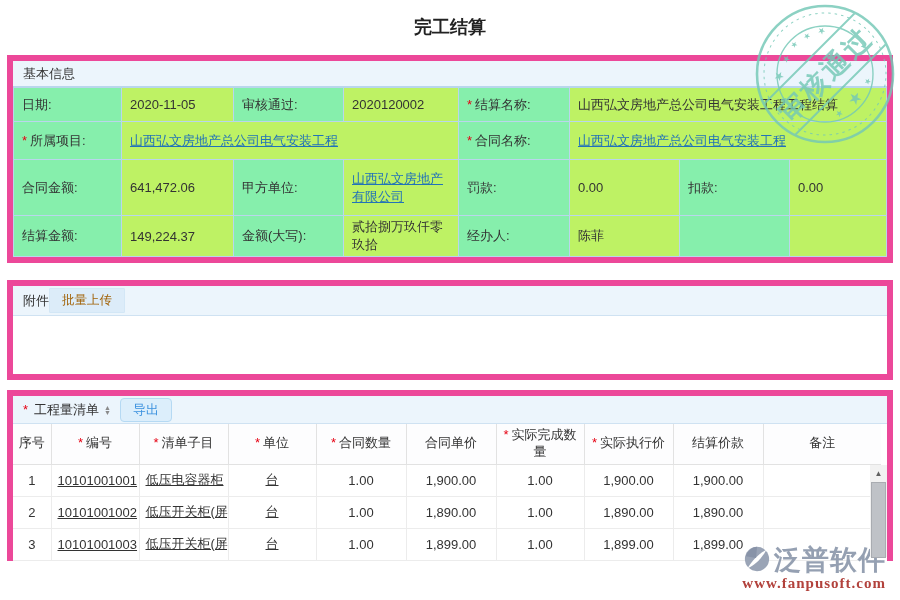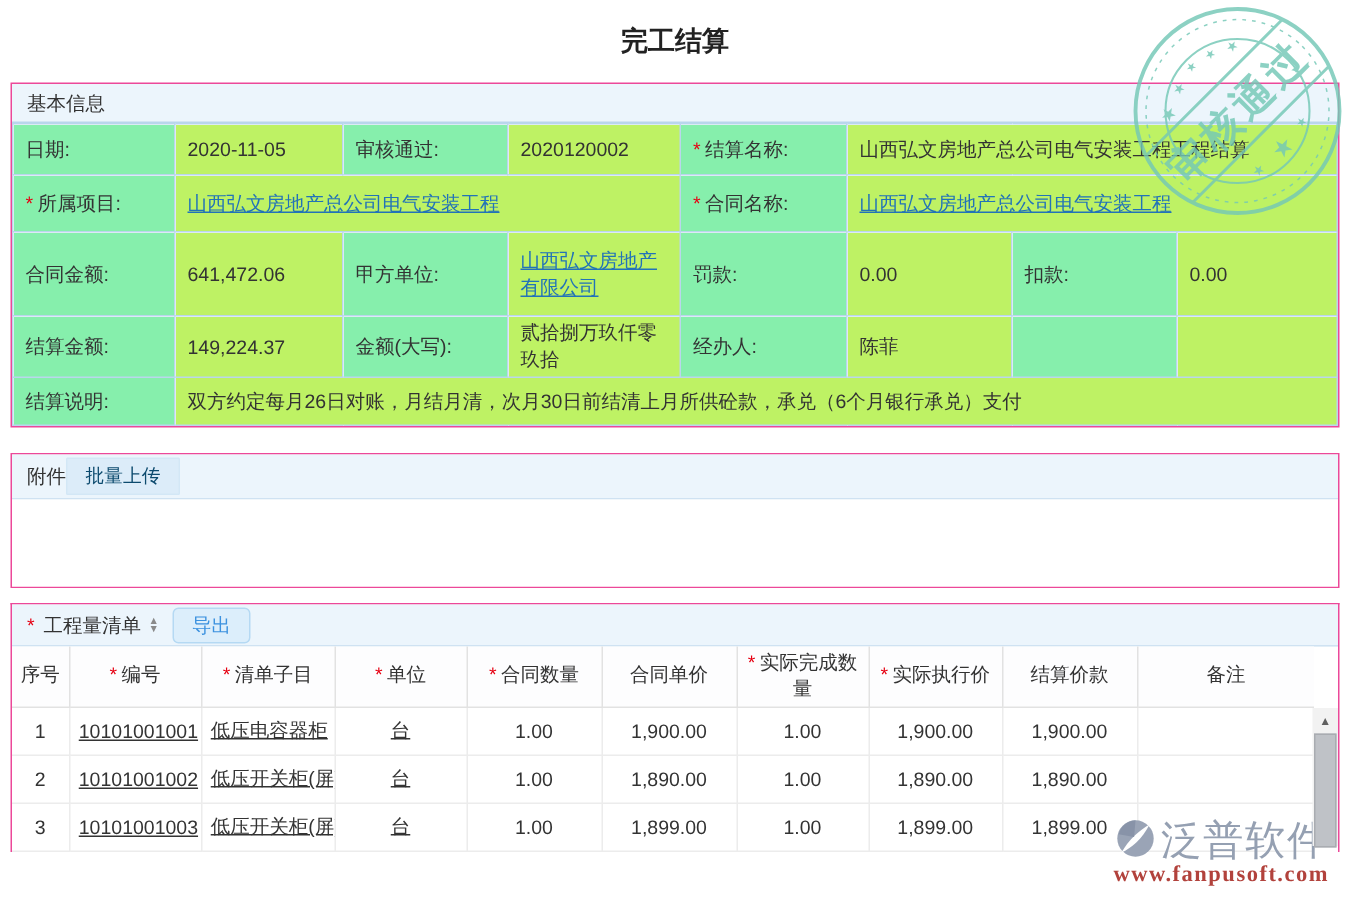--- a/index.html
+++ b/index.html
@@ -4,37 +4,37 @@
 <style>
   * { box-sizing: border-box; }
   html, body { margin:0; padding:0; }
   body {
     width:900px; height:600px; overflow:hidden; position:relative;
     background:#fff; color:#333;
     font-family:"Liberation Sans","DejaVu Sans",sans-serif; font-size:13px;
   }
   .page-title { text-align:center; font-size:18px; font-weight:bold; color:#222; margin:15px 0 16px; }
 
-  .box { margin:0 7px; border:1px solid #ec4899; background:#fff; }
+  .box { margin:0 7px; border:6px solid #ec4899; background:#fff; }
   .box-attach { margin-top:17px; }
   .box-boq { margin-top:10px; border-bottom:none; }
 
   .sec-head { background:#ecf5fc; display:flex; align-items:center; padding:0 10px; font-size:13px; color:#333; }
   .box-basic .sec-head { height:26px; border-bottom:1px solid #b9d6ec; }
   .box-attach .sec-head { height:30px; border-bottom:1px solid #cfe2f2; }
   .box-boq .sec-head { height:28px; border-bottom:1px solid #cfe2f2; gap:3px; }
 
   table.form { width:100%; border-collapse:collapse; table-layout:fixed; }
   table.form td { border:1px solid #b9d6ec; font-size:13px; padding:2px 8px; overflow:hidden; }
   td.lbl { background:#86efac; padding-right:7px; }
   td.val { background:#bef264; text-align:left; }
   .req { color:#e60012; margin-right:3px; }
   a.link { color:#2273b8; text-decoration:underline; cursor:pointer; }
 
-  .btn-upload { background:#dcecf9; color:#0c4a6e; border:1px solid #d3e7f6; border-radius:1px; font-size:12.5px; padding:3px 12px; cursor:pointer; font-family:inherit; }
+  .btn-upload { background:#dcecf9; color:#a16207; border:1px solid #d3e7f6; border-radius:1px; font-size:12.5px; padding:3px 12px; cursor:pointer; font-family:inherit; }
   .btn-export { background:#dceefb; color:#3c92df; border:1px solid #b5d9f3; border-radius:4px; font-size:13px; padding:2px 12px; cursor:pointer; font-family:inherit; }
 
   .sort-icon { display:inline-flex; flex-direction:column; line-height:5px; font-size:7px; color:#8a8a8a; margin:0 6px 0 2px; cursor:pointer; }
 
   table.attach { width:100%; border-collapse:collapse; table-layout:fixed; }
   table.attach th { font-weight:normal; font-size:13px; color:#333; height:41px; border-right:1px solid #e5e5e5; border-bottom:1px solid #e5e5e5; text-align:center; }
   table.attach th:first-child { text-align:left; padding-left:14px; }
   table.attach th:last-child { border-right:none; }
   .attach-body { height:58px; background:#fff; }
 
@@ -45,21 +45,21 @@
   table.boq th:last-child, table.boq td:last-child { border-right:none; }
   td.c { text-align:center; }
   td.l { text-align:center; padding-left:9px;text-decoration:underline; }
 
   .scrollbar { position:absolute; right:0; top:41px; width:17px; height:92px; background:#f2f2f2; z-index:6; }
   .scroll-up { height:16px; display:flex; align-items:center; justify-content:center; font-size:8px; color:#606060; cursor:pointer; }
   .scroll-thumb { position:absolute; top:17px; left:1px; width:15px; height:76px; background:#bfc2c7; border:1px solid #a9acb1; cursor:pointer; }
 
   .watermark { position:absolute; right:14px; bottom:8px; z-index:4; text-align:right; }
   .wm-row { display:flex; align-items:center; justify-content:flex-end; gap:3px; }
-  .wm-brand { font-size:27px; font-weight:normal; color:#95a0b2; letter-spacing:1px; white-space:nowrap; }
+  .wm-brand { font-size:27px; font-weight:bold; color:#95a0b2; letter-spacing:1px; white-space:nowrap; }
   .wm-url { font-family:"Liberation Serif","DejaVu Serif",serif; font-size:15px; font-weight:bold; color:#b2423c; margin-top:-3px; letter-spacing:1px; }
 
   .stamp { position:absolute; top:2px; left:751px; width:148px; height:144px; z-index:8; opacity:0.82; pointer-events:none; }
 </style>
 </head>
 <body>
 
 <div class="page-title">完工结算</div>
 
 <div class="box box-basic">
@@ -104,24 +104,20 @@
     </tr>
     <tr style="height:38px">
       <td class="lbl">结算金额:</td>
       <td class="val">149,224.37</td>
       <td class="lbl">金额(大写):</td>
       <td class="val">贰拾捌万玖仟零玖拾</td>
       <td class="lbl">经办人:</td>
       <td class="val">陈菲</td>
       <td class="lbl"></td>
       <td class="val"></td>
-    </tr>
-    <tr style="height:32px">
-      <td class="lbl">结算说明:</td>
-      <td class="val" colspan="7">双方约定每月26日对账，月结月清，次月30日前结清上月所供砼款，承兑（6个月银行承兑）支付</td>
     </tr>
   </tbody>
     </table>
 </div>
 
 <div class="box box-attach">
   <div class="sec-head">
     <span>附件</span>
     <button class="btn-upload">批量上传</button>
   </div>

